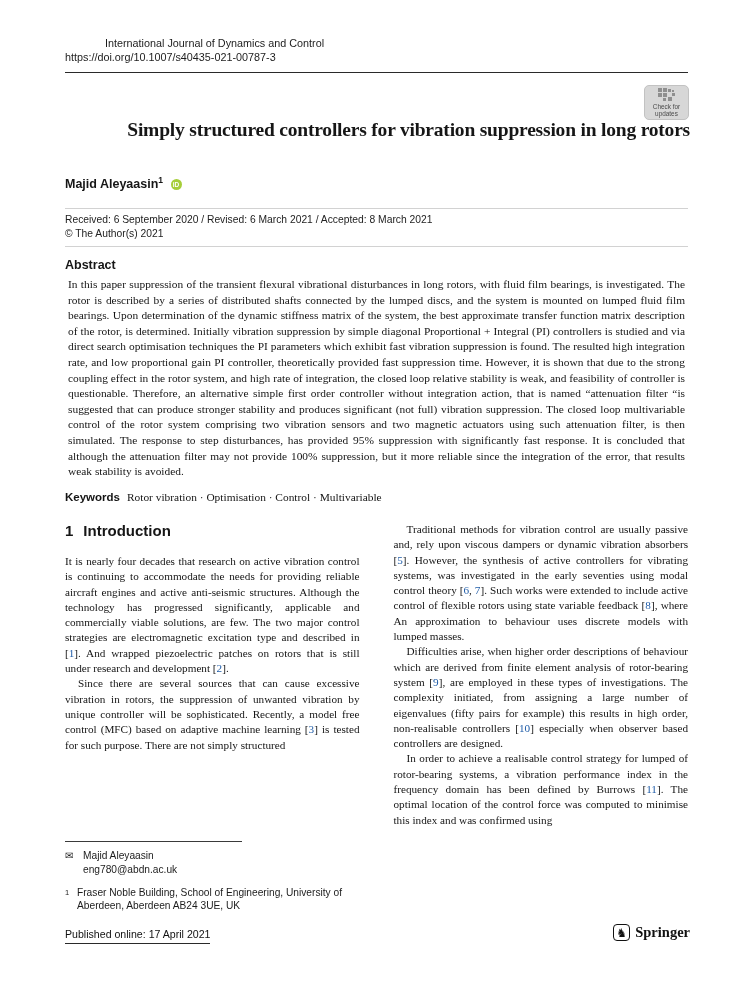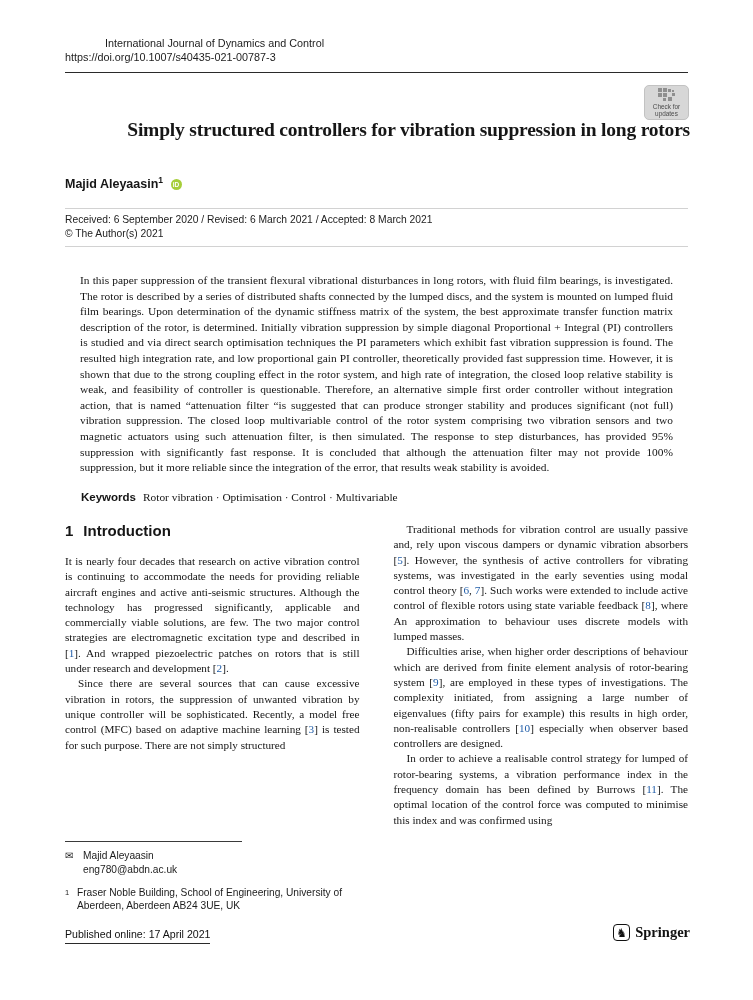--- a/index.html
+++ b/index.html
@@ -51,22 +51,22 @@
 
   
   .rule-light{position:absolute;left:65px;width:623px;border-top:1px solid #d2d2d2;}
   .rule-a{top:208px;} .rule-b{top:246px;}
   .history{position:absolute;left:65px;top:214px;font-family:"Liberation Sans",sans-serif;font-size:10.3px;color:#222;}
   .copyright{position:absolute;left:65px;top:228px;font-family:"Liberation Sans",sans-serif;font-size:10.3px;color:#222;}
 
   
   .abs-block{position:absolute;left:65px;top:258px;width:623px;}
   .abs-heading{margin:0 0 5px 0;font-family:"Liberation Sans",sans-serif;font-weight:bold;font-size:12.5px;color:#161616;}
-  .abs-text{margin:15px;font-size:11.4px;line-height:15.6px;text-align:justify;color:#141414;}
-  .keywords{margin:11px 0 0 16px;font-size:11.4px;color:#141414;}
+  .abs-text{margin:3px;font-size:11.4px;line-height:15.6px;text-align:justify;color:#141414;}
+  .keywords{margin:11px 0 0 0;font-size:11.4px;color:#141414;}
   .kw-label{font-family:"Liberation Sans",sans-serif;font-weight:bold;font-size:11.5px;margin-right:7px;}
 
   
   .columns{position:absolute;left:65px;top:522px;width:623px;display:flex;gap:34px;}
   .col{width:301px;}
   .section-heading{margin:0 0 15px 0;font-family:"Liberation Sans",sans-serif;font-weight:bold;font-size:15px;color:#161616;}
   .section-heading .num{margin-right:10px;}
   .body-p{margin:0;font-size:11.2px;line-height:15.3px;text-align:justify;color:#141414;}
   .body-p.indent{text-indent:13px;}
   .cite{color:var(--link-color);cursor:pointer;}
@@ -127,20 +127,21 @@
     <span>Majid Aleyaasin</span><sup>1</sup>
     <span class="orcid">iD</span>
   </div>
 
   <div class="rule-light rule-a"></div>
   <div class="history">Received: 6 September 2020 / Revised: 6 March 2021 / Accepted: 8 March 2021</div>
   <div class="copyright">© The Author(s) 2021</div>
   <div class="rule-light rule-b"></div>
 
   <section class="abs-block">
+    <h2 class="abs-heading">Abstract</h2>
     <p class="abs-text">In this paper suppression of the transient flexural vibrational disturbances in long rotors, with fluid film bearings, is investigated. The rotor is described by a series of distributed shafts connected by the lumped discs, and the system is mounted on lumped fluid film bearings. Upon determination of the dynamic stiffness matrix of the system, the best approximate transfer function matrix description of the rotor, is determined. Initially vibration suppression by simple diagonal Proportional + Integral (PI) controllers is studied and via direct search optimisation techniques the PI parameters which exhibit fast vibration suppression is found. The resulted high integration rate, and low proportional gain PI controller, theoretically provided fast suppression time. However, it is shown that due to the strong coupling effect in the rotor system, and high rate of integration, the closed loop relative stability is weak, and feasibility of controller is questionable. Therefore, an alternative simple first order controller without integration action, that is named “attenuation filter “is suggested that can produce stronger stability and produces significant (not full) vibration suppression. The closed loop multivariable control of the rotor system comprising two vibration sensors and two magnetic actuators using such attenuation filter, is then simulated. The response to step disturbances, has provided 95% suppression with significantly fast response. It is concluded that although the attenuation filter may not provide 100% suppression, but it more reliable since the integration of the error, that results weak stability is avoided.</p>
     <p class="keywords">
       <span class="kw-label">Keywords</span><span>Rotor vibration · Optimisation · Control · Multivariable</span>
     </p>
   </section>
 
   <div class="columns">
     <div class="col">
       <h2 class="section-heading">
         <span class="num">1</span><span>Introduction</span>

